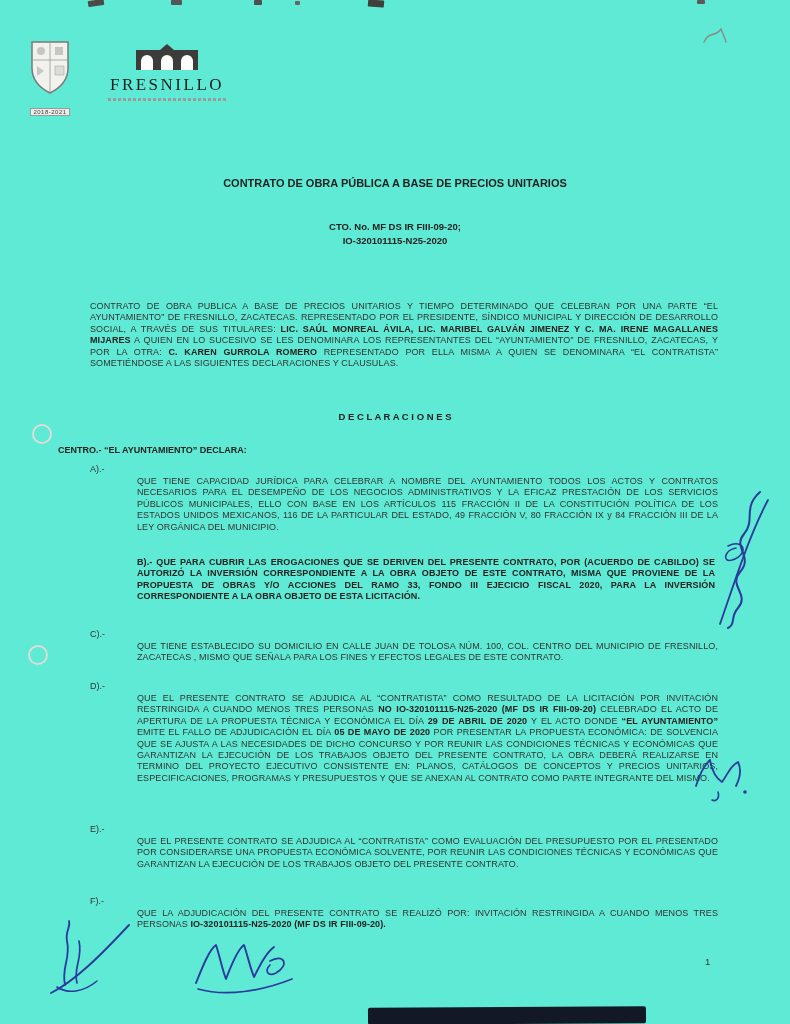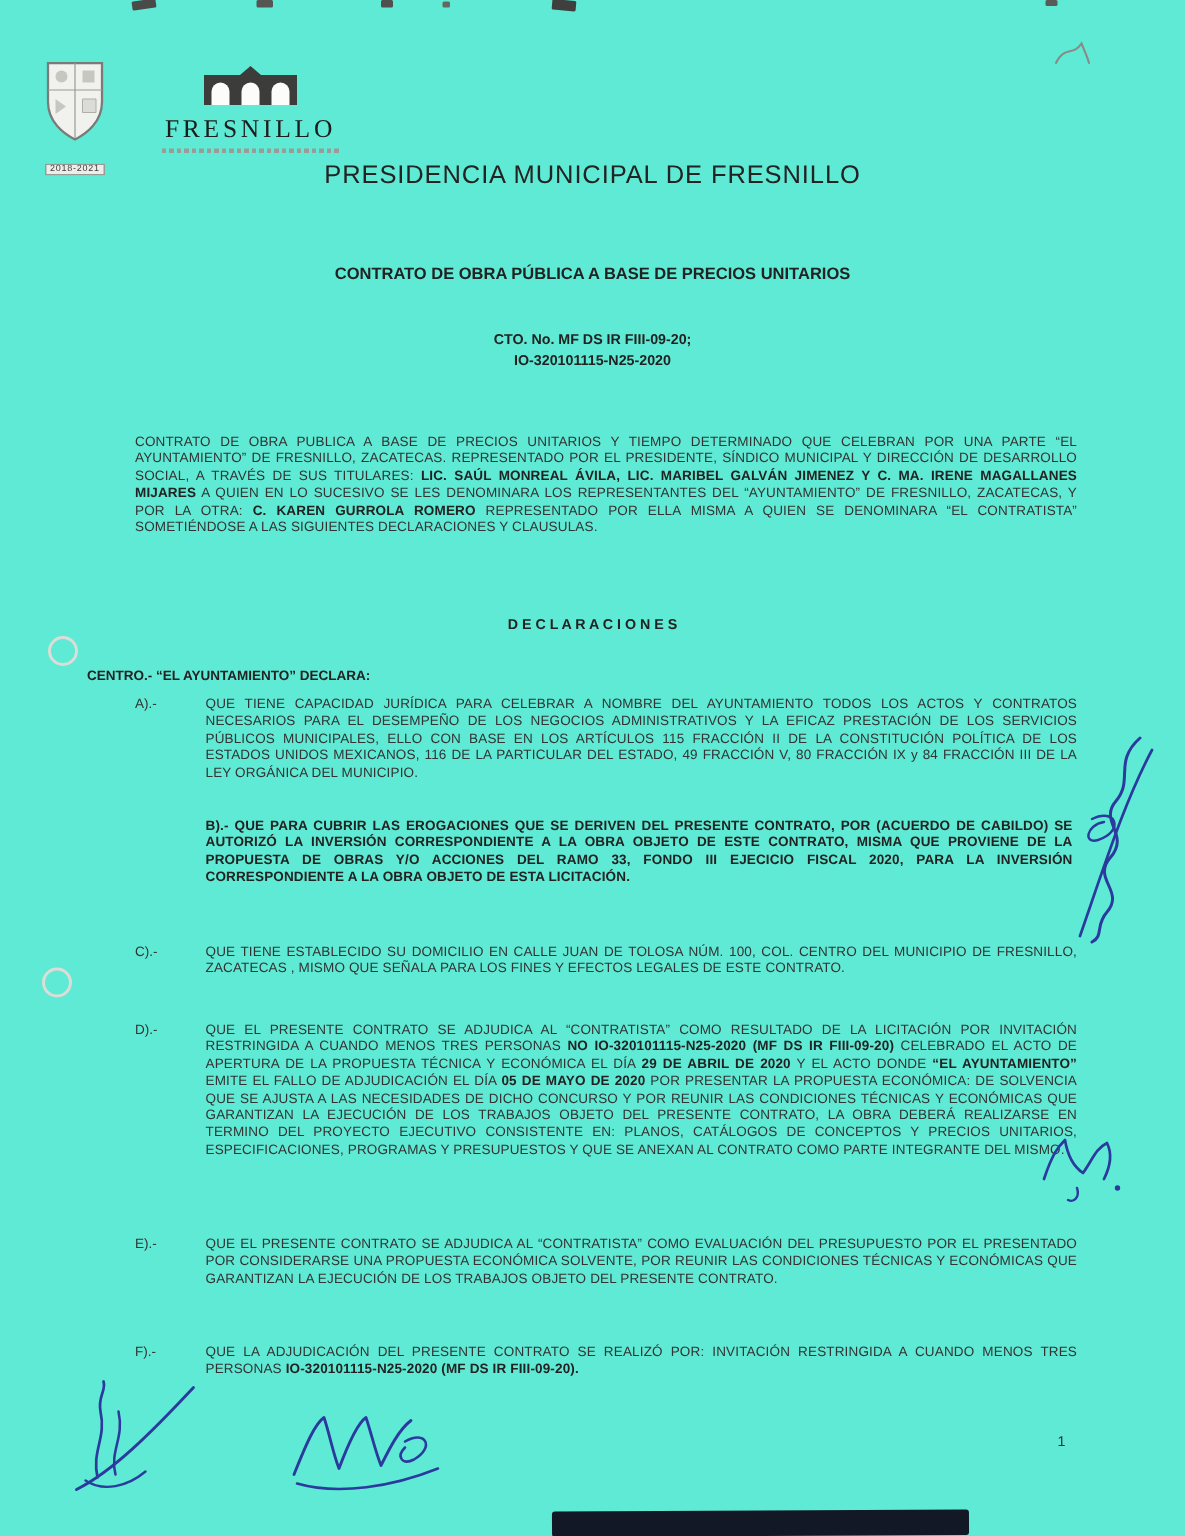--- a/index.html
+++ b/index.html
@@ -30,21 +30,21 @@
   .subtitle { position: absolute; top: 143px; left: 0; width: 100%; text-align: center;
               font-size: 15px; font-weight: bold; letter-spacing: 0.4px;
               text-decoration: underline; color: #1e1e1e; }
   .contract-type { position: absolute; top: 177px; left: 0; width: 100%; text-align: center;
                    font-size: 11px; font-weight: bold; color: #222; }
   .cto { position: absolute; top: 220px; left: 0; width: 100%; text-align: center;
          font-size: 9.5px; font-weight: bold; line-height: 14px; color: #222; }
 
   
   .doc-text { font-size: 9px; line-height: 11.4px; text-align: justify;
-              letter-spacing: 0.1px; color: #333; }
+              letter-spacing: 0.1px; color: #333; margin-top: 12px; }
   .seg-bold { font-weight: bold; color: #222; }
 
   .intro { position: absolute; top: 289px; left: 90px; width: 628px; }
 
   .decl-heading { position: absolute; top: 411px; left: 0; width: 100%; text-align: center;
                   font-size: 9.5px; font-weight: bold; color: #222; }
   .primera { position: absolute; top: 445px; left: 58px; font-size: 9px; font-weight: bold; color: #222; }
 
   .item { position: absolute; left: 90px; width: 628px; display: flex; }
   .item .label { flex: 0 0 47px; font-size: 9px; color: #333; }
@@ -117,21 +117,20 @@
       <path d="M26 6 L33 0 L40 6 Z" fill="#3c3c3a"></path>
       <rect x="2" y="6" width="62" height="20" fill="#3c3c3a"></rect>
       <path d="M7 26 v-9 a6 6 0 0 1 12 0 v9 z" fill="#fcfcfa"></path>
       <path d="M27 26 v-9 a6 6 0 0 1 12 0 v9 z" fill="#fcfcfa"></path>
       <path d="M47 26 v-9 a6 6 0 0 1 12 0 v9 z" fill="#fcfcfa"></path>
     </svg>
     <div class="wordmark">FRESNILLO</div>
     <div class="tagline"></div>
   </div>
 
-  <div class="title">PRESIDENCIA MUNICIPAL DE FRESNILLO</div>
   <div class="contract-type">CONTRATO DE OBRA PÚBLICA A BASE DE PRECIOS UNITARIOS</div>
 
   <div class="cto">
     <div>CTO. No. MF DS IR FIII-09-20;</div>
     <div>IO-320101115-N25-2020</div>
   </div>
 
   <div class="doc-text intro"><span>CONTRATO DE OBRA PUBLICA A BASE DE PRECIOS UNITARIOS Y TIEMPO DETERMINADO QUE CELEBRAN POR UNA PARTE “EL AYUNTAMIENTO” DE FRESNILLO, ZACATECAS. REPRESENTADO POR EL PRESIDENTE, SÍNDICO MUNICIPAL Y DIRECCIÓN DE DESARROLLO SOCIAL, A TRAVÉS DE SUS TITULARES: </span><span class="seg-bold">LIC. SAÚL MONREAL ÁVILA, LIC. MARIBEL GALVÁN JIMENEZ Y C. MA. IRENE MAGALLANES MIJARES</span><span> A QUIEN EN LO SUCESIVO SE LES DENOMINARA LOS REPRESENTANTES DEL “AYUNTAMIENTO” DE FRESNILLO, ZACATECAS, Y POR LA OTRA: </span><span class="seg-bold">C. KAREN GURROLA ROMERO</span><span> REPRESENTADO POR ELLA MISMA A QUIEN SE DENOMINARA “EL CONTRATISTA” SOMETIÉNDOSE A LAS SIGUIENTES DECLARACIONES Y CLAUSULAS.</span></div>
 
   <div class="decl-heading">D E C L A R A C I O N E S</div>

